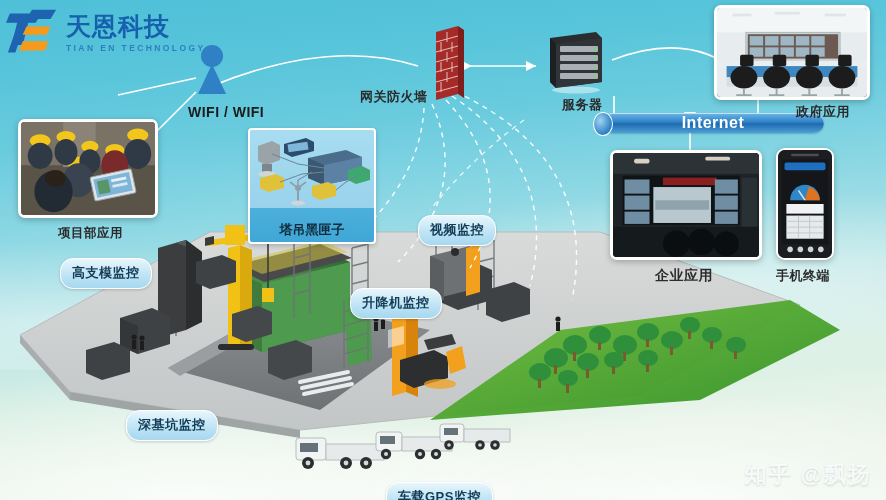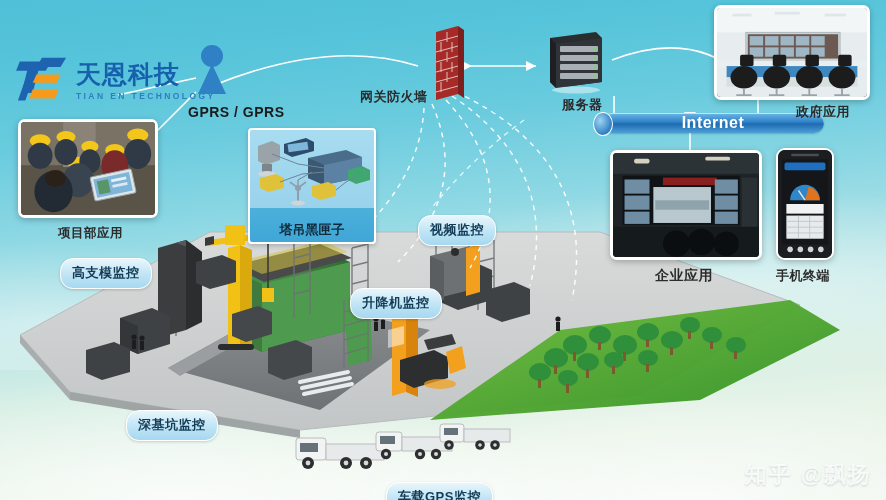--- a/index.html
+++ b/index.html
@@ -26,21 +26,21 @@
     pointer-events:none;
   }
   .cloudwash2 {
     position:absolute; left:0; right:0; top:150px; height:220px;
     background: radial-gradient(ellipse 70% 60% at 85% 60%, rgba(255,255,255,.45), rgba(255,255,255,0) 70%),
                 radial-gradient(ellipse 50% 55% at 5% 80%, rgba(255,255,255,.4), rgba(255,255,255,0) 70%);
     pointer-events:none;
   }
 
   
-  .logo-wrap { position:absolute; left:14px; top:8px; display:flex; align-items:center;margin-top:48px; }
+  .logo-wrap { position:absolute; left:4px; top:8px; display:flex; align-items:center; }
   .logo-mark { width:56px; height:50px; margin-right:6px; }
   .brand-cn {
     font-size:25px; font-weight:bold; color:#1660ad; letter-spacing:1px;
     line-height:1.05; white-space:nowrap;
   }
   .brand-en {
     font-size:8.5px; color:#2f7fc0; letter-spacing:2.4px; white-space:nowrap;
     margin-top:3px; font-weight:bold;
   }
   .headline {
@@ -341,21 +341,21 @@
       <div class="brand-en">TIAN EN TECHNOLOGY</div>
     </div>
   </div>
 
   <div class="tower" style="left:186px; top:44px;">
     <svg width="52" height="52" viewBox="0 0 52 52">
       <circle cx="26" cy="12" r="11" fill="#2f80c4"></circle>
       <polygon points="26,20 40,50 12,50" fill="#2f80c4"></polygon>
     </svg>
   </div>
-  <div class="lbl" style="left:188px; top:104px; font-size:14px; color:#1b1b1b;">GPRS / GPRS</div>
+  <div class="lbl" style="left:188px; top:104px; font-size:14px; color:#1b1b1b;">WIFI / WIFI</div>
 
   <div style="position:absolute; left:432px; top:24px;">
     <svg width="36" height="78" viewBox="0 0 36 78">
       <polygon points="4,8 26,2 26,70 4,76" fill="#a62b28"></polygon>
       <polygon points="26,2 32,6 32,74 26,70" fill="#7e1f1d"></polygon>
       <g stroke="#e8d8d4" stroke-width="1" opacity=".85">
         <path d="M4,18 L26,12 M4,28 L26,22 M4,38 L26,32 M4,48 L26,42 M4,58 L26,52 M4,68 L26,62"></path>
         <path d="M15,8 L15,18 M9,18 L9,28 M20,18 L20,28 M15,28 L15,38 M9,38 L9,48 M20,38 L20,48 M15,48 L15,58 M9,58 L9,68"></path>
       </g>
     </svg>

